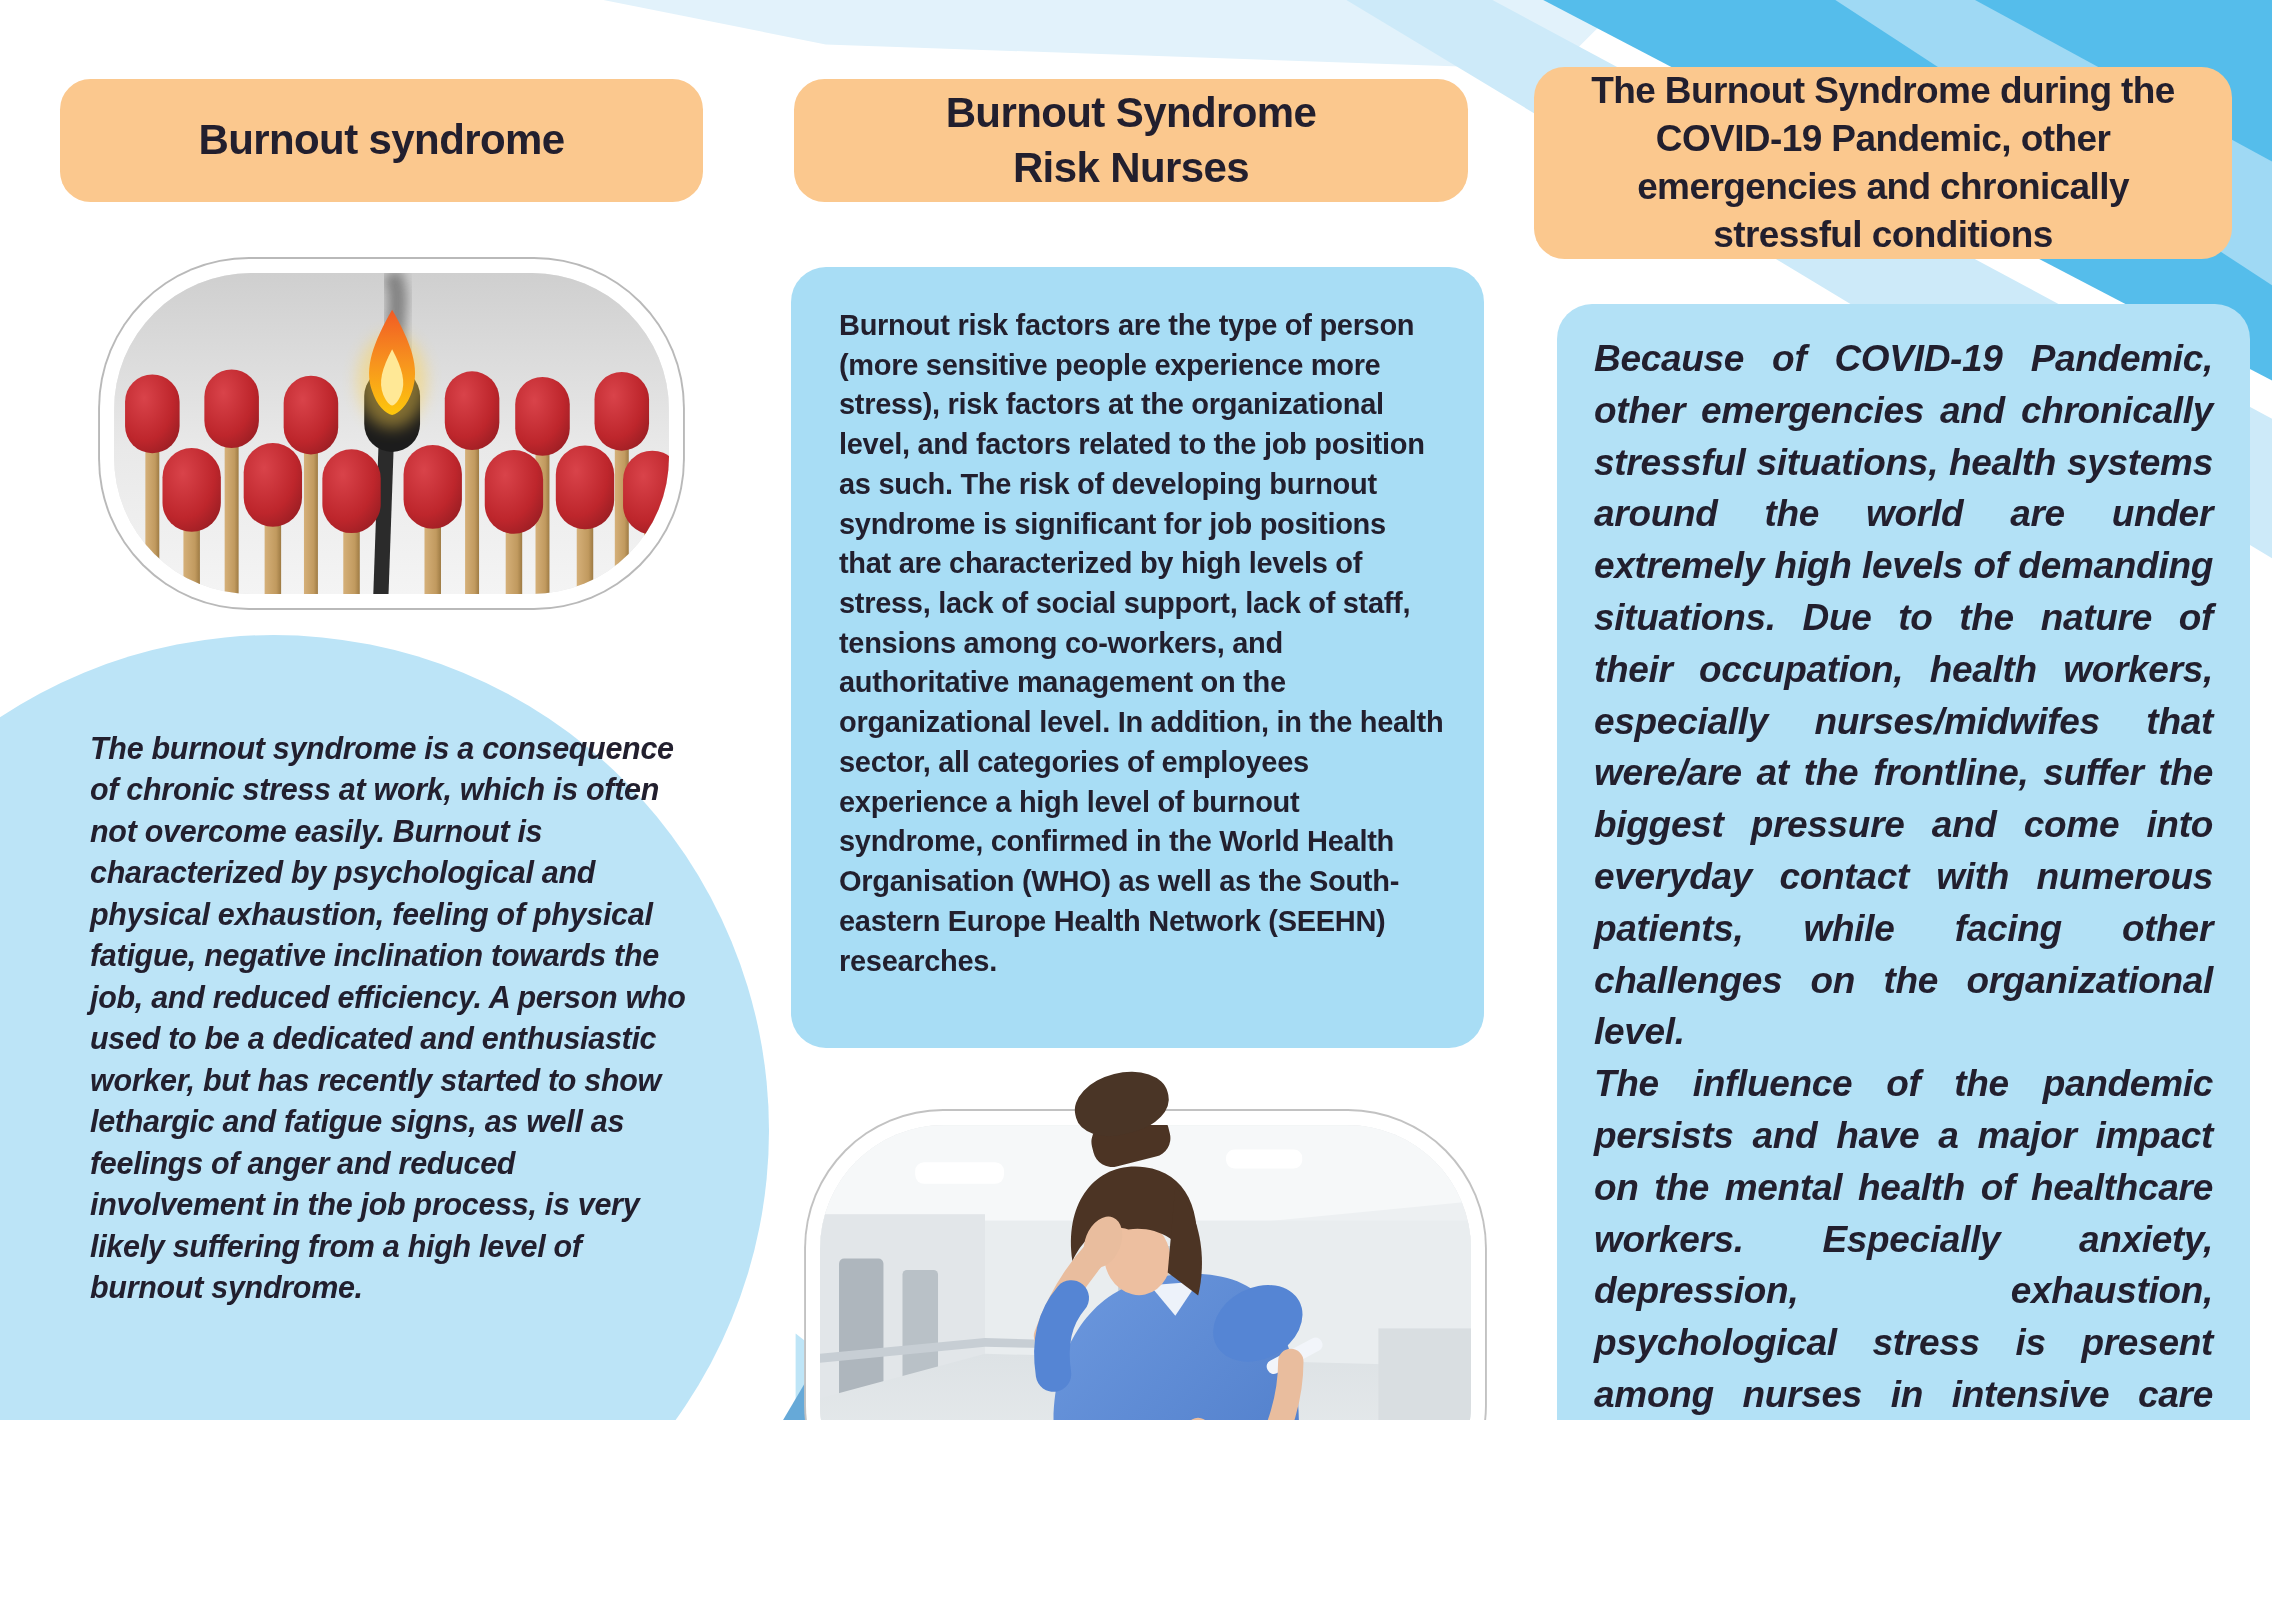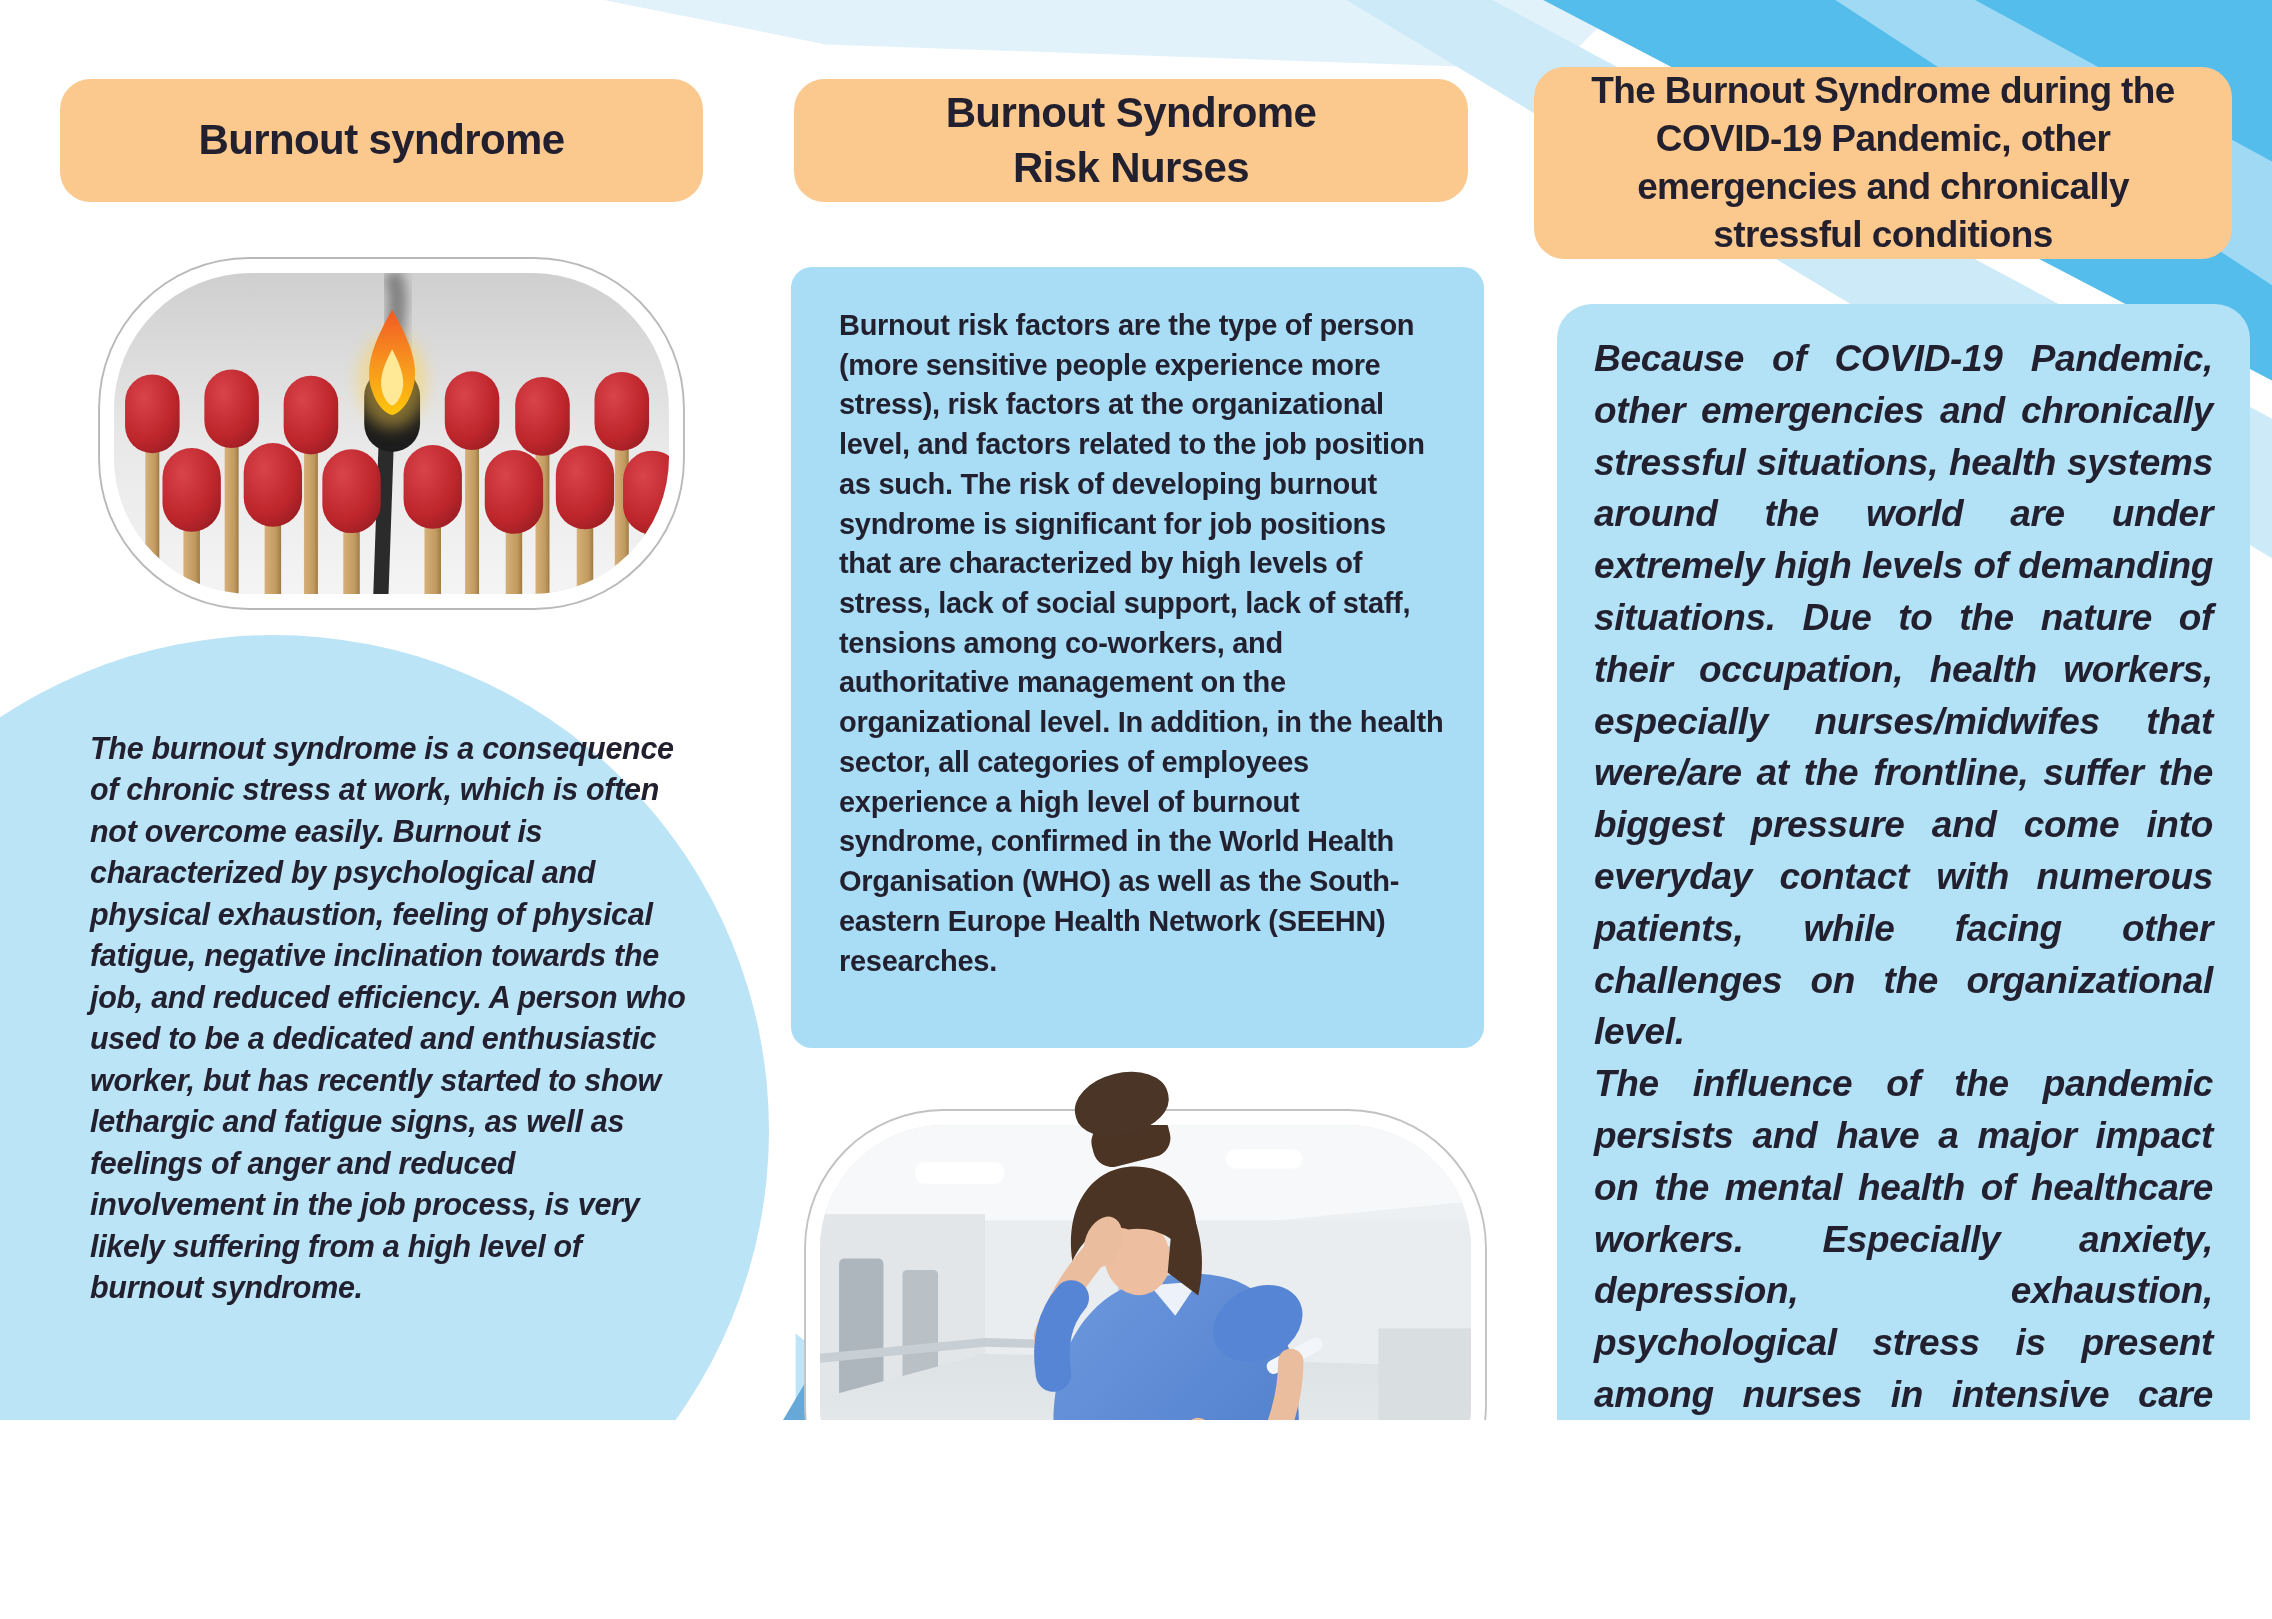--- a/index.html
+++ b/index.html
@@ -44,21 +44,21 @@
   
   .blue-box{
     background:#A8DDF5;
     border-radius:35px;
     box-sizing:border-box;
     font-weight:bold;
   }
   #middle-blue-box{
     left:791px;top:267px;width:693px;height:781px;
     padding:39px 39px 0 48px;
-    font-size:29px;line-height:1.37;letter-spacing:-0.3px;border-radius:21px;
+    font-size:29px;line-height:1.37;letter-spacing:-0.3px;
   }
   #right-blue-box{
     left:1557px;top:304px;width:693px;height:1236px;
     background:#B3E1F6;
     padding:29px 37px 0 37px;
     font-size:37px;line-height:1.4;letter-spacing:-0.3px;
     font-style:italic;
   }
   #right-blue-box p{margin:0;text-align:justify;}
 

